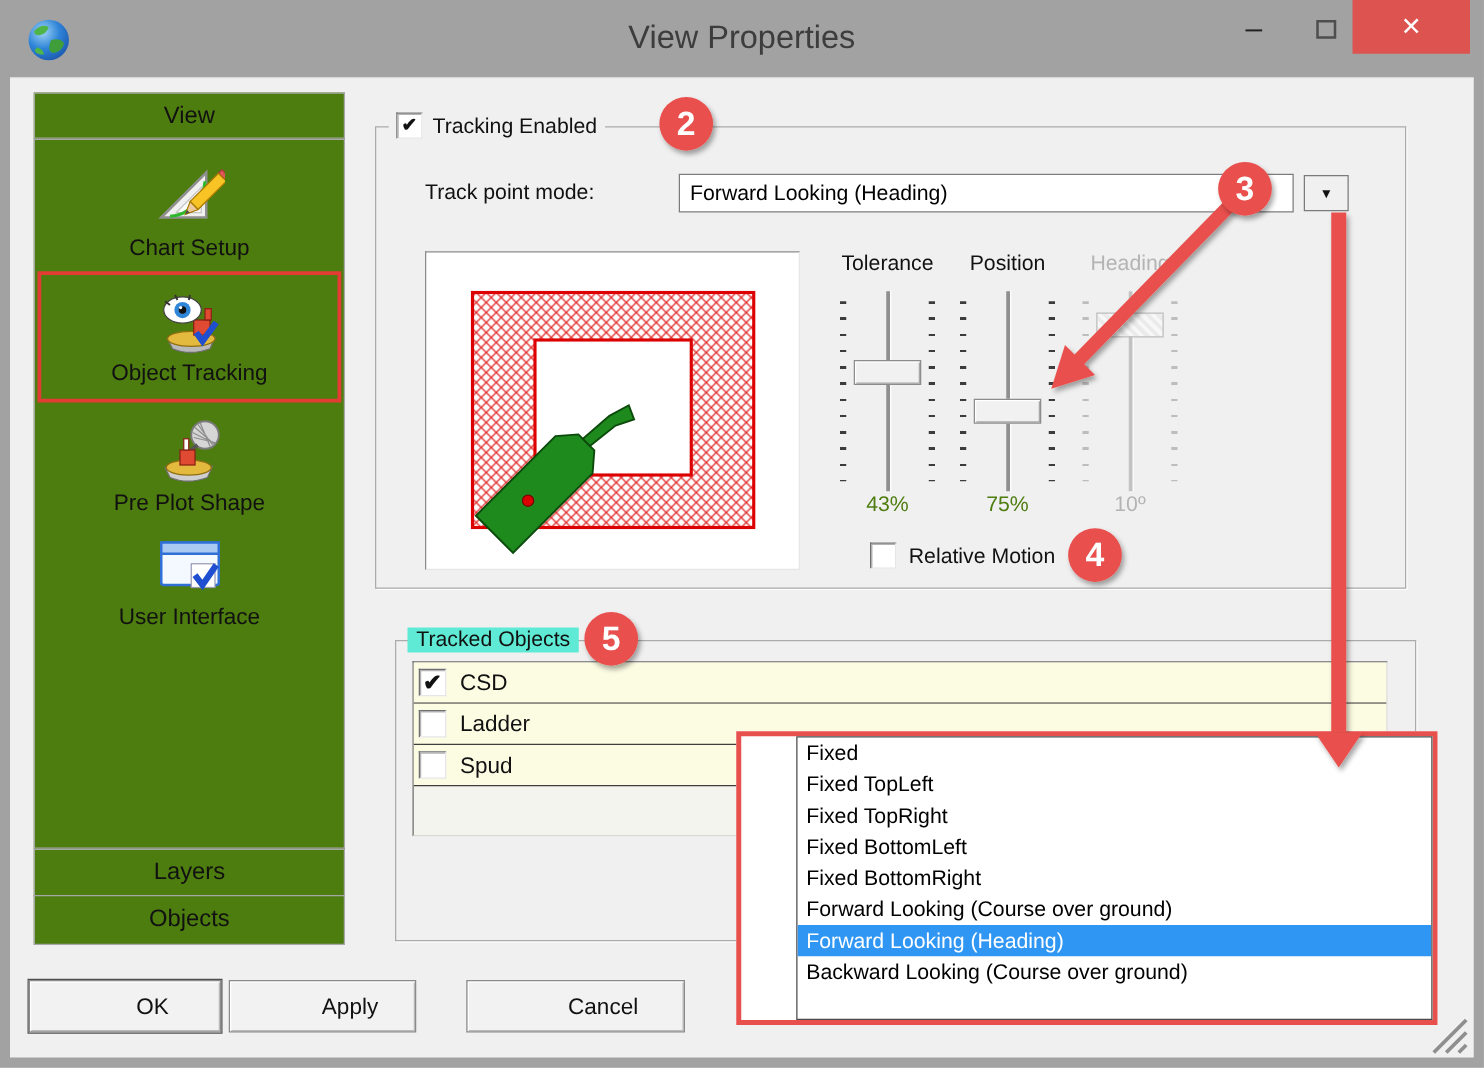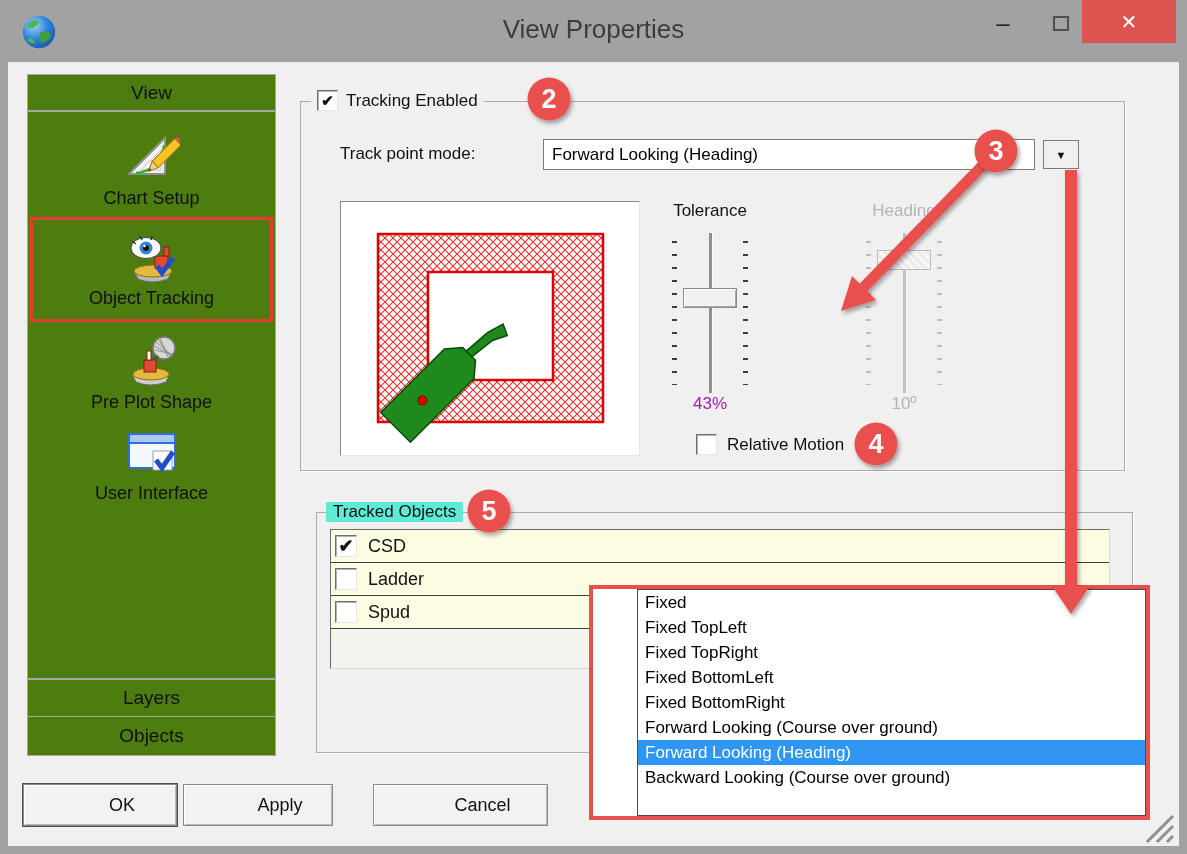--- a/index.html
+++ b/index.html
@@ -50,21 +50,21 @@
   .slider-col .s-label{text-align:center;font-size:17px;color:#111;}
   .slider-col.disabled .s-label,.slider-col.disabled .s-value{color:#b4b4b4;}
   .slider-area{position:absolute;left:10px;top:32px;width:76px;height:160px;}
   .s-track{position:absolute;left:37px;top:0;width:3px;height:160px;background:#8f8f8f;box-shadow:1px 0 0 #fdfdfd;}
   .disabled .s-track{background:#c2c2c2;}
   .ticks{position:absolute;top:8px;width:5px;height:144px;background:repeating-linear-gradient(to bottom,#3c3c3c 0,#3c3c3c 2px,transparent 2px,transparent 13px);}
   .ticks.l{left:0;} .ticks.r{right:0;}
   .disabled .ticks{background:repeating-linear-gradient(to bottom,#bdbdbd 0,#bdbdbd 2px,transparent 2px,transparent 13px);}
   .s-thumb{position:absolute;left:11px;width:54px;height:20px;background:#f1f1f1;border:1px solid #8c8c8c;box-shadow:inset 1px 1px 0 #fff,inset -1px -1px 0 #a8a8a8;cursor:pointer;}
   .disabled .s-thumb{background:repeating-linear-gradient(45deg,#f7f7f7 0 3px,#ebebeb 3px 6px);border-color:#bdbdbd;box-shadow:none;}
-  .s-value{position:absolute;top:193px;width:96px;text-align:center;font-size:17px;color:#a21caf;}
+  .s-value{position:absolute;top:193px;width:96px;text-align:center;font-size:17px;color:#4d7c0f;}
 
   .relmotion{position:absolute;left:688px;top:371px;display:flex;align-items:center;gap:10px;}
   .relmotion .checkbox{width:21px;height:21px;}
   .relmotion .lbl{font-size:17px;color:#111;}
 
   
   .to-list{position:absolute;left:322px;top:466px;width:780px;height:140px;background:#f4f4ee;border:1px solid;border-color:#6c6c6c #d9d9d9 #d9d9d9 #6c6c6c;}
   .to-row{height:33px;display:flex;align-items:center;gap:11px;padding-left:4px;background:#fcfce3;border-bottom:1px solid #3f3f3f;cursor:pointer;}
   .to-row .checkbox{width:22px;height:22px;}
   .to-row .row-label{font-size:18px;color:#111;}
@@ -222,20 +222,30 @@
       <div class="s-label">Tolerance</div>
       <div class="slider-area">
         <div class="ticks l"></div>
         <div class="s-track"></div>
         <div class="ticks r"></div>
         <div class="s-thumb" style="top:55px;"></div>
       </div>
       <div class="s-value">43%</div>
     </div>
 
+    <div class="slider-col" style="left:750px;">
+      <div class="s-label">Position</div>
+      <div class="slider-area">
+        <div class="ticks l"></div>
+        <div class="s-track"></div>
+        <div class="ticks r"></div>
+        <div class="s-thumb" style="top:86px;"></div>
+      </div>
+      <div class="s-value">75%</div>
+    </div>
 
     <div class="slider-col disabled" style="left:848px;">
       <div class="s-label">Heading</div>
       <div class="slider-area">
         <div class="ticks l"></div>
         <div class="s-track"></div>
         <div class="ticks r"></div>
         <div class="s-thumb" style="top:17px;"></div>
       </div>
       <div class="s-value">10º</div>

